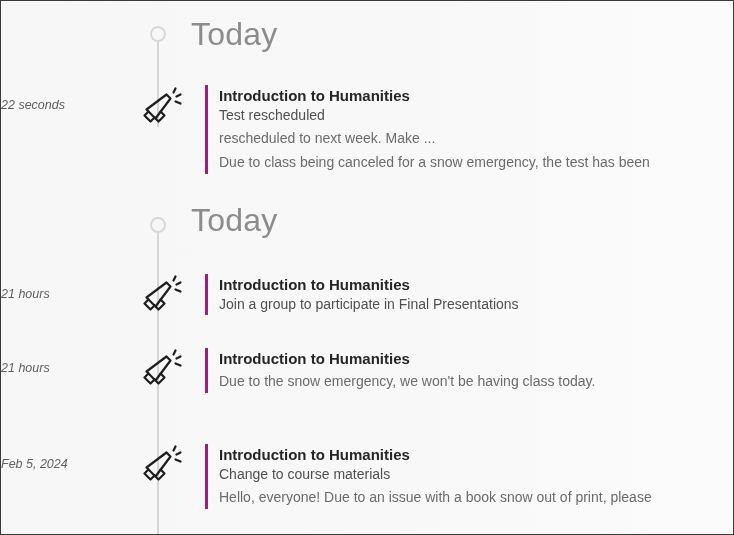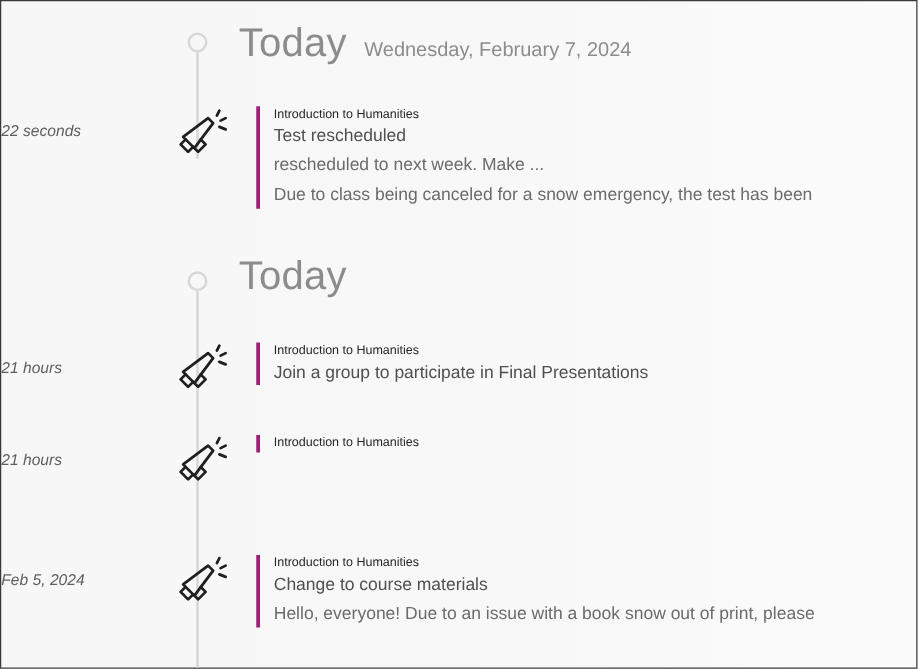--- a/index.html
+++ b/index.html
@@ -98,22 +98,22 @@
   .notif-icon svg { display: block; width: 50px; height: 50px; }
 
   .notif-body {
     position: absolute;
     left: 204px;
     right: 40px;
     border-left: 3px solid #9e1f7a;
     padding-left: 11px;
   }
   .notif-course {
-    font-size: 10px;
-    font-weight: normal;
+    font-size: 15px;
+    font-weight: bold;
     color: #262626;
     line-height: 1.42;
   }
   .notif-subject {
     font-size: 14px;
     color: #4f4f4f;
     line-height: 1.42;
   }
   .notif-preview {
     font-size: 14px;
@@ -126,21 +126,20 @@
 
 <div class="viewport">
 
   <div class="rail rail-today"></div>
   <div class="rail rail-recent"></div>
   <div class="dot dot-today"></div>
   <div class="dot dot-recent"></div>
 
   <div class="section-head today">
     <span class="section-title">Today</span>
-    <span class="section-date">Wednesday, February 7, 2024</span>
   </div>
 
   <div class="notif" style="top:84px;">
     <span class="notif-time" style="top:14px;">22 seconds</span>
     <span class="notif-icon" style="top:0px;">
       <svg viewBox="0 0 50 50" fill="none" stroke="#1f1f1f" stroke-width="2.2" stroke-linecap="round" stroke-linejoin="round">
         <path d="M31.5 9.5 L11.5 24.5 L20.5 33.5 L35.5 13.5 Z"></path>
         <path d="M13.5 26.5 L9.5 30.5 L15.5 36.5 L19.5 32.5"></path>
         <path d="M19.5 32.5 L23.5 36.5 L29.5 30.5 L25.5 26.5"></path>
         <path d="M38.5 7.5 L40.5 3.5"></path>
@@ -185,20 +184,21 @@
         <path d="M31.5 9.5 L11.5 24.5 L20.5 33.5 L35.5 13.5 Z"></path>
         <path d="M13.5 26.5 L9.5 30.5 L15.5 36.5 L19.5 32.5"></path>
         <path d="M19.5 32.5 L23.5 36.5 L29.5 30.5 L25.5 26.5"></path>
         <path d="M38.5 7.5 L40.5 3.5"></path>
         <path d="M41.5 11.5 L45.5 9.5"></path>
         <path d="M40.5 16.5 L45.5 18.5"></path>
       </svg>
     </span>
     <div class="notif-body" style="top:0px;">
       <div class="notif-course">Introduction to Humanities</div>
+      <div class="notif-preview">Due to the snow emergency, we won't be having class today.</div>
     </div>
   </div>
 
   <div class="notif" style="top:443px;">
     <span class="notif-time" style="top:14px;">Feb 5, 2024</span>
     <span class="notif-icon" style="top:-1px;">
       <svg viewBox="0 0 50 50" fill="none" stroke="#1f1f1f" stroke-width="2.2" stroke-linecap="round" stroke-linejoin="round">
         <path d="M31.5 9.5 L11.5 24.5 L20.5 33.5 L35.5 13.5 Z"></path>
         <path d="M13.5 26.5 L9.5 30.5 L15.5 36.5 L19.5 32.5"></path>
         <path d="M19.5 32.5 L23.5 36.5 L29.5 30.5 L25.5 26.5"></path>

